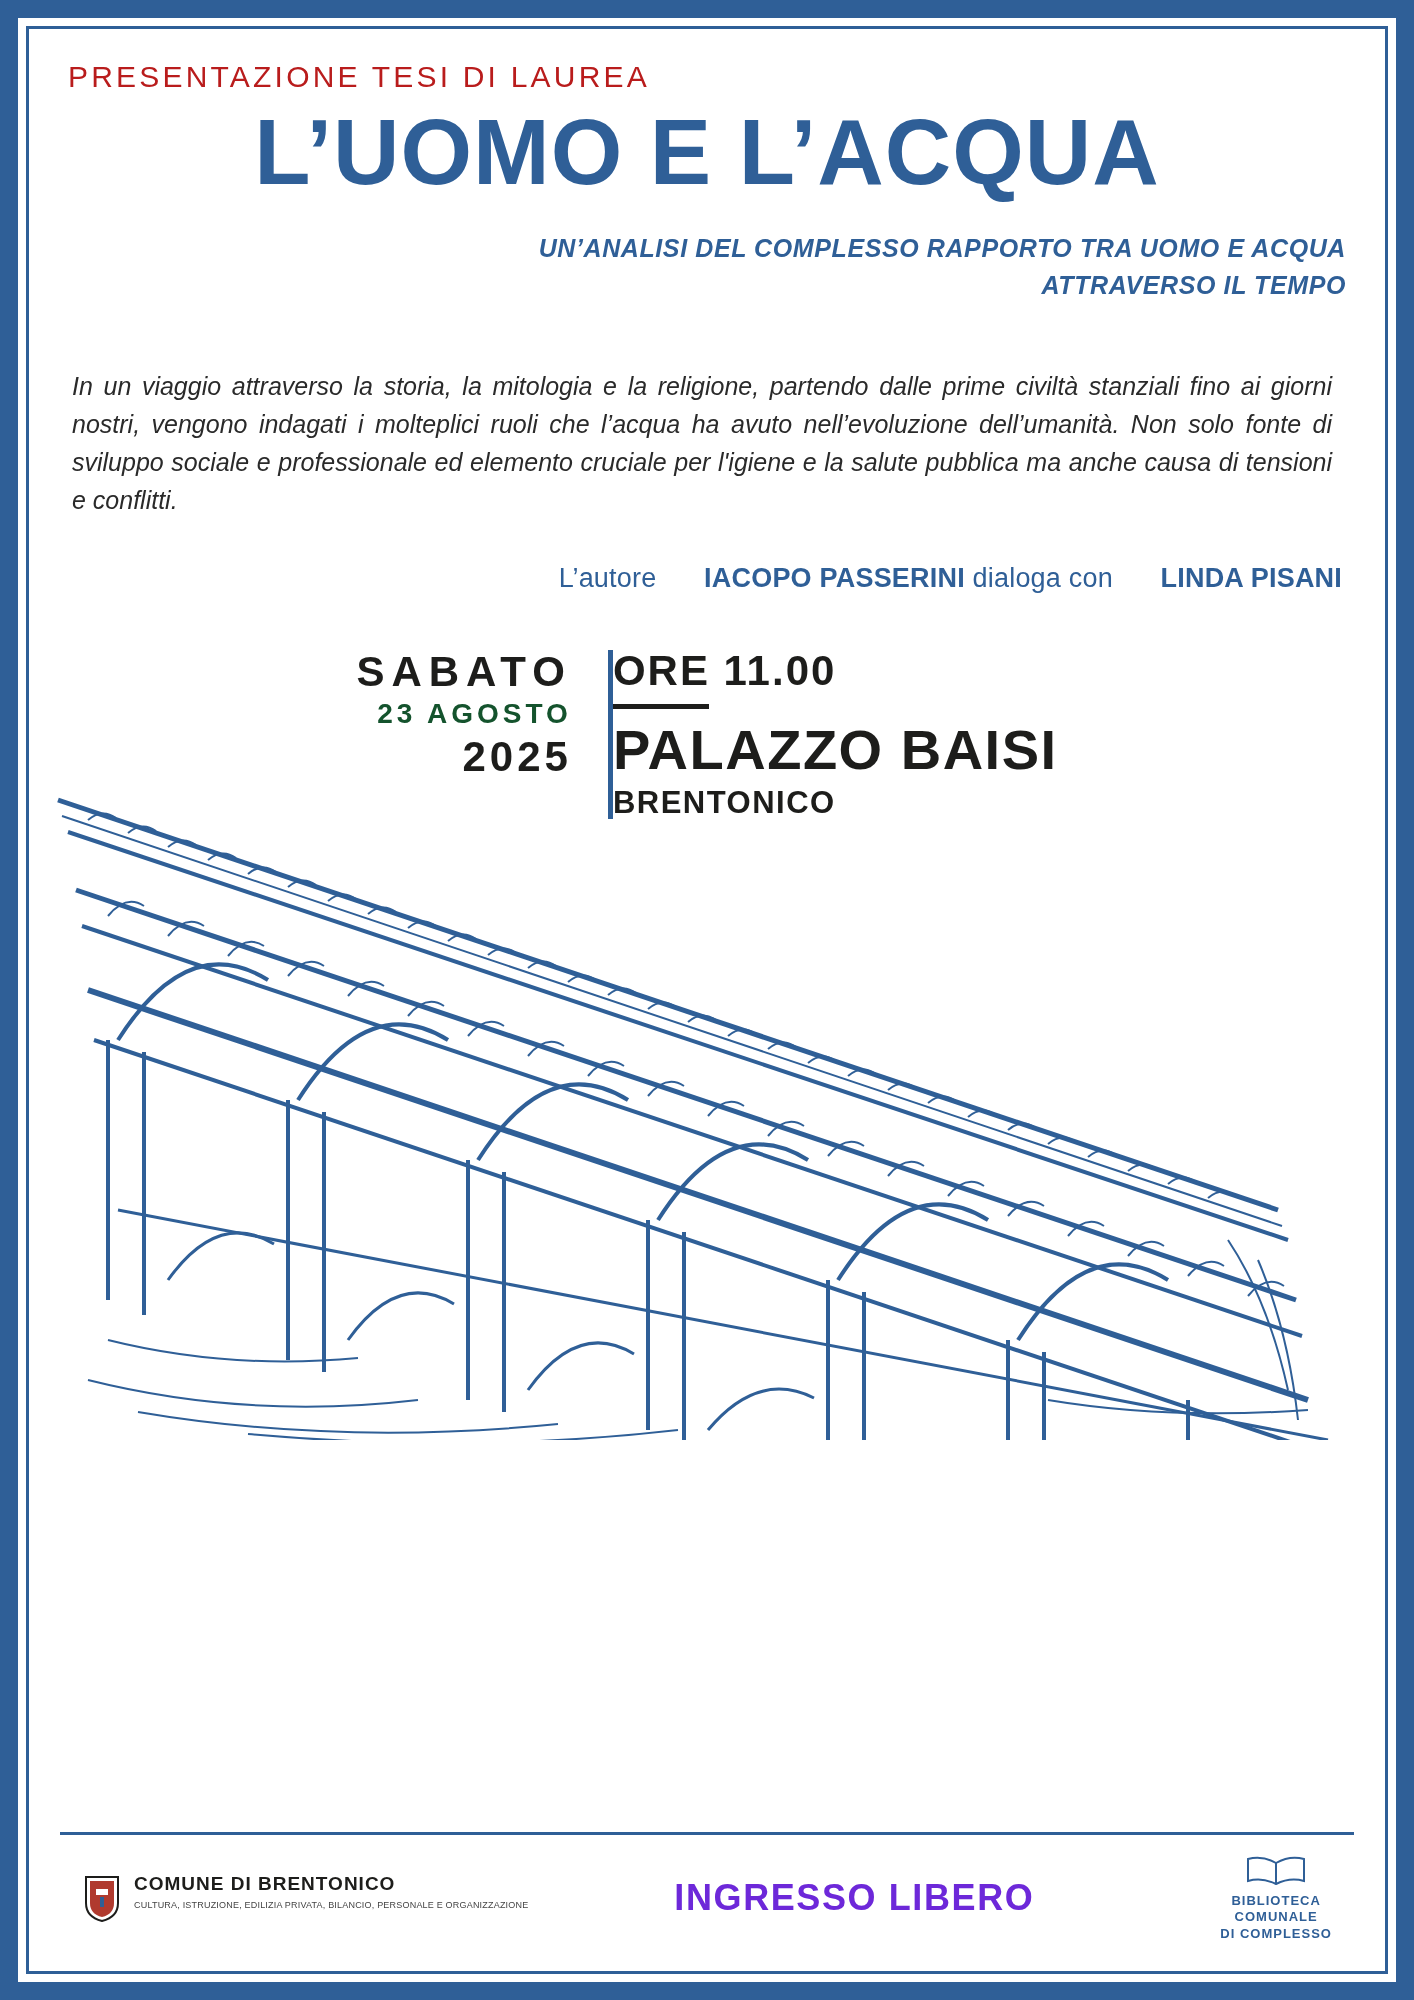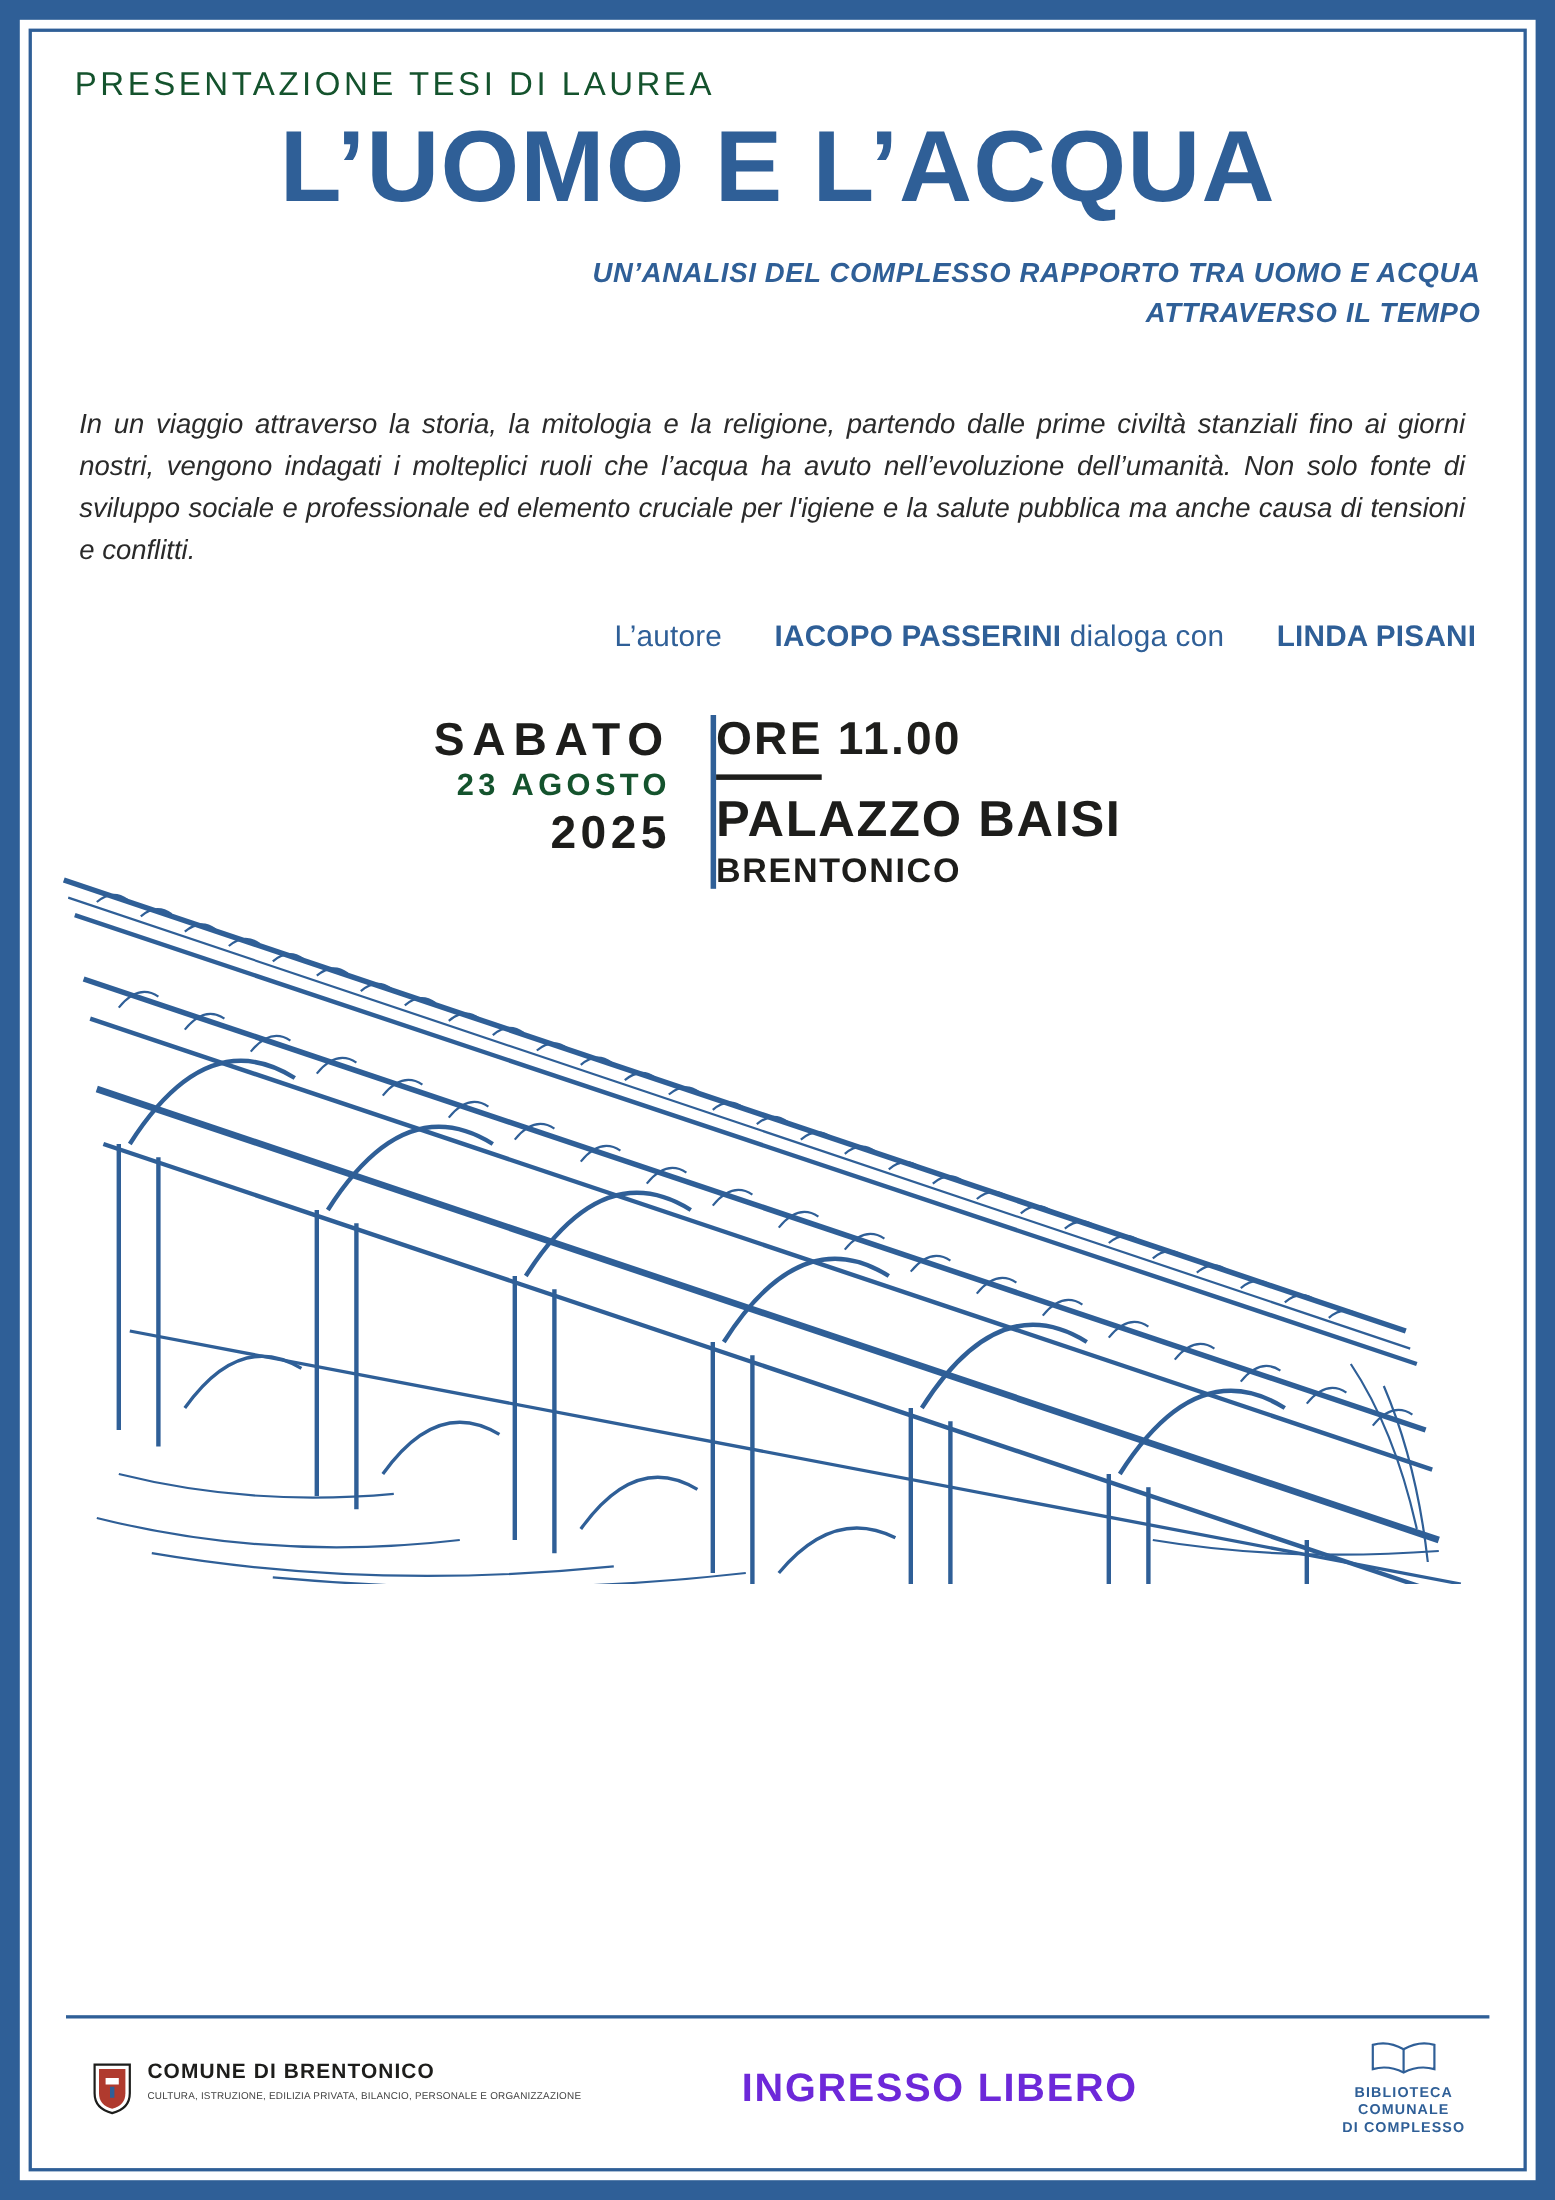--- a/index.html
+++ b/index.html
@@ -29,21 +29,21 @@
     left: 26px; top: 26px; right: 26px; bottom: 26px;
     border: 3px solid #2f5f97;
     box-sizing: border-box;
   }
   .content {
     position: absolute;
     left: 60px; top: 50px; right: 60px; bottom: 40px;
   }
 
   .kicker {
-    color: #14532d;
+    color: #b91c1c;
     font-size: 30px;
     letter-spacing: 3.2px;
     font-weight: 400;
     margin: 10px 0 0 8px;
   }
   .title {
     color: #2f5f97;
     font-size: 92px;
     font-weight: 800;
     letter-spacing: 1px;
@@ -126,21 +126,21 @@
     letter-spacing: 2px;
     line-height: 1.2;
   }
   .where .rule {
     width: 96px;
     height: 5px;
     background: #1d1d1b;
     margin: 8px 0 10px 0;
   }
   .where .venue {
-    font-size: 46px;
+    font-size: 56px;
     font-weight: 800;
     letter-spacing: 1.5px;
     line-height: 1.12;
   }
   .where .town {
     font-size: 31px;
     font-weight: 800;
     letter-spacing: 1.5px;
     line-height: 1.2;
     margin-top: 2px;

